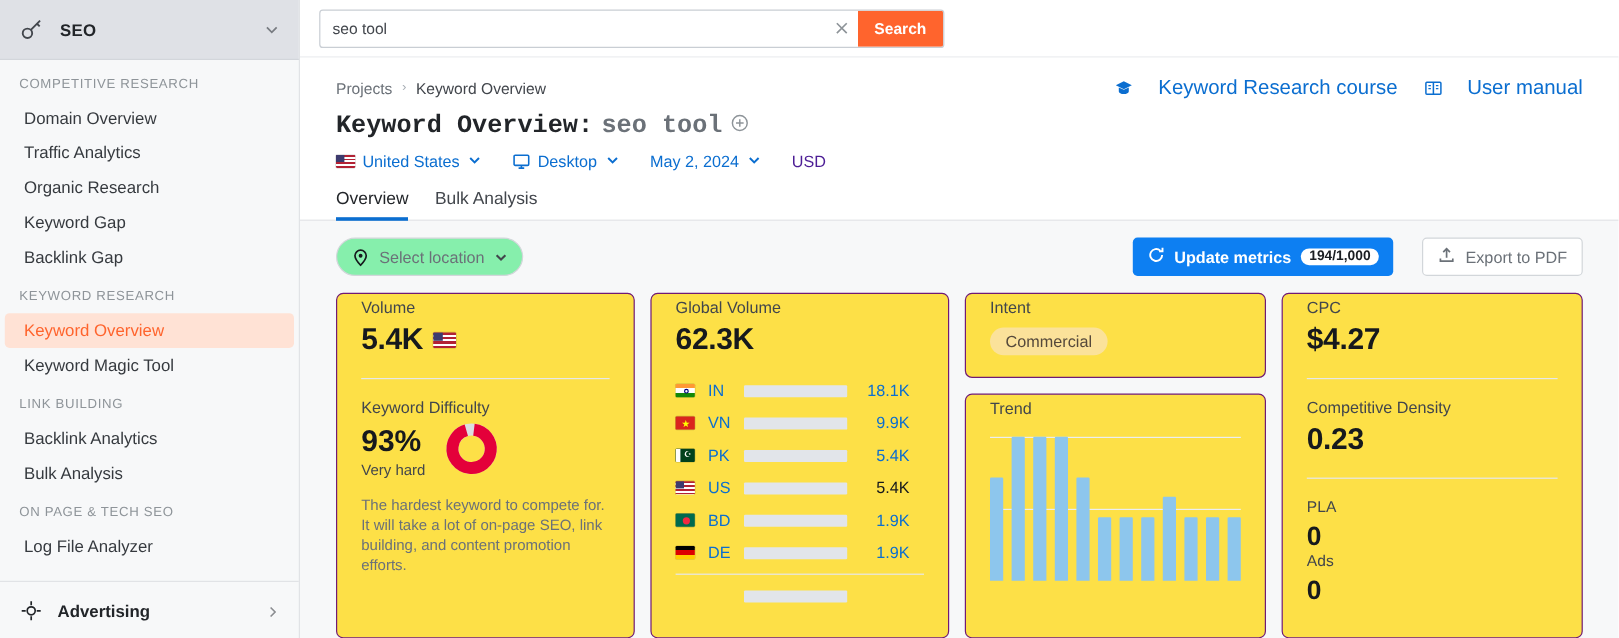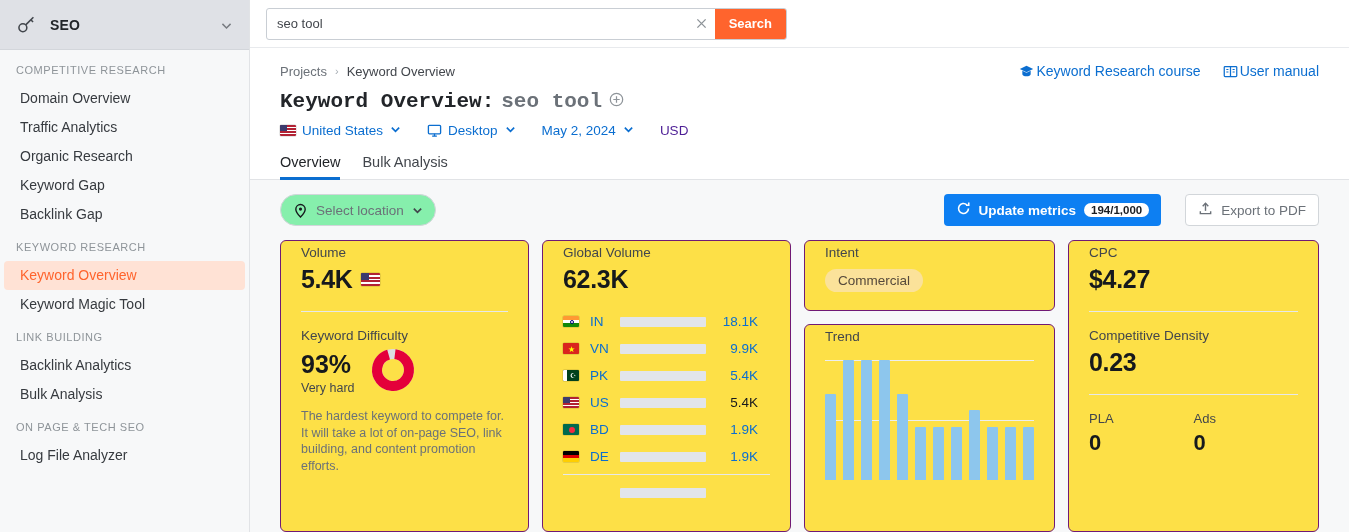--- a/index.html
+++ b/index.html
@@ -94,21 +94,21 @@
   }
 
   .content { flex: 1; overflow: hidden; background: #f7f8f9; display: flex; flex-direction: column; }
 
   .page-head { background: #ffffff; padding: 0 30px; }
   .crumbrow { display: flex; align-items: center; padding-top: 15px; }
   .crumb { font-size: 13px; color: #6b7178; cursor: pointer; }
   .crumb.sep { margin: 0 8px; color: #a7adb4; font-size: 11px; cursor: default; }
   .crumb.cur { color: #42464c; }
   .head-links { margin-left: auto; display: flex; align-items: center; gap: 22px; }
-  .hlink { display: flex; align-items: center; gap: 2px; color: #0b6ed0; font-size: 14px; cursor: pointer; justify-content: center; }
+  .hlink { display: flex; align-items: center; gap: 21px; color: #0b6ed0; font-size: 17px; cursor: pointer; justify-content: center; }
   .hlink svg { display:block; }
 
   .title-row { display: flex; align-items: baseline; margin-top: 11px; font-family: Liberation Mono, monospace; }
   .title-main { font-size: 21px; font-weight: bold; color: #222529; }
   .title-kw { font-size: 21px; font-weight: bold; color: #6b7178; margin-left: 7px; }
   .title-plus { margin-left: 7px; cursor: pointer; }
   .title-plus svg { display: block; width: 15px; height: 15px; }
 
   .filters { display: flex; align-items: center; margin-top: 10px; gap: 0; }
   .filt { display: flex; align-items: center; color: #0b6ed0; font-size: 13.5px; cursor: pointer; margin-right: 26px; }
@@ -204,21 +204,21 @@
     display: inline-block; background: #fbe29a; color: #55493b;
     font-size: 13.5px; border-radius: 12px; padding: 4px 13px;
     margin-top: 4px;
   }
 
   .trend-wrap { margin-top: 16px; position: relative; height: 120px; }
   .trend-grid { position: absolute; left: 0; right: 0; height: 1px; background: #eceef0; }
   .trend-bars { position: absolute; left: 0; right: 0; bottom: 0; top: 0; display: flex; align-items: flex-end; gap: 7px; }
   .tbar { flex: 1; background: #8dc6ed; border-radius: 1px 1px 0 0; }
 
-  .two-col { display: flex; }
+  .two-col { display: flex; flex-direction: column; }
   .two-col > div { width: 50%; }
   .sm-l { font-size: 13px; color: #42464c; margin-bottom: 4px; }
   .sm-v { font-size: 22px; font-weight: bold; color: #16191d; }
 </style>
 </head>
 <body>
 
 <div class="app">
 
   <aside class="sidebar">
@@ -253,20 +253,34 @@
       <div class="sb-item">Keyword Magic Tool</div>
 
       <div class="sb-group-title">LINK BUILDING</div>
       <div class="sb-item">Backlink Analytics</div>
       <div class="sb-item">Bulk Analysis</div>
 
       <div class="sb-group-title">ON PAGE &amp; TECH SEO</div>
       <div class="sb-item">Log File Analyzer</div>
     </div>
 
+    <div class="sb-bottom">
+      <span class="adv-ico">
+        <svg viewBox="0 0 24 24" width="20" height="20" fill="none" stroke="#222529" stroke-width="1.7">
+          <circle cx="12" cy="12" r="4"></circle>
+          <path d="M12 2.5 V6.5 M12 17.5 V21.5 M2.5 12 H6.5 M17.5 12 H21.5"></path>
+        </svg>
+      </span>
+      <span class="adv-label">Advertising</span>
+      <span class="chev-right">
+        <svg viewBox="0 0 16 16" width="12" height="12" fill="none" stroke="#42464c" stroke-width="1.8">
+          <path d="M6 3 L11 8 L6 13"></path>
+        </svg>
+      </span>
+    </div>
   </aside>
 
   <div class="main">
 
     <div class="searchbar">
       <div class="search-wrap">
         <input class="search-input" type="text" value="seo tool" placeholder="Enter keyword" style="">
         <span class="search-clear">
           <svg viewBox="0 0 12 12" width="11" height="11" fill="none" stroke="#8e9499" stroke-width="1.5">
             <path d="M1.5 1.5 L10.5 10.5 M10.5 1.5 L1.5 10.5"></path>

